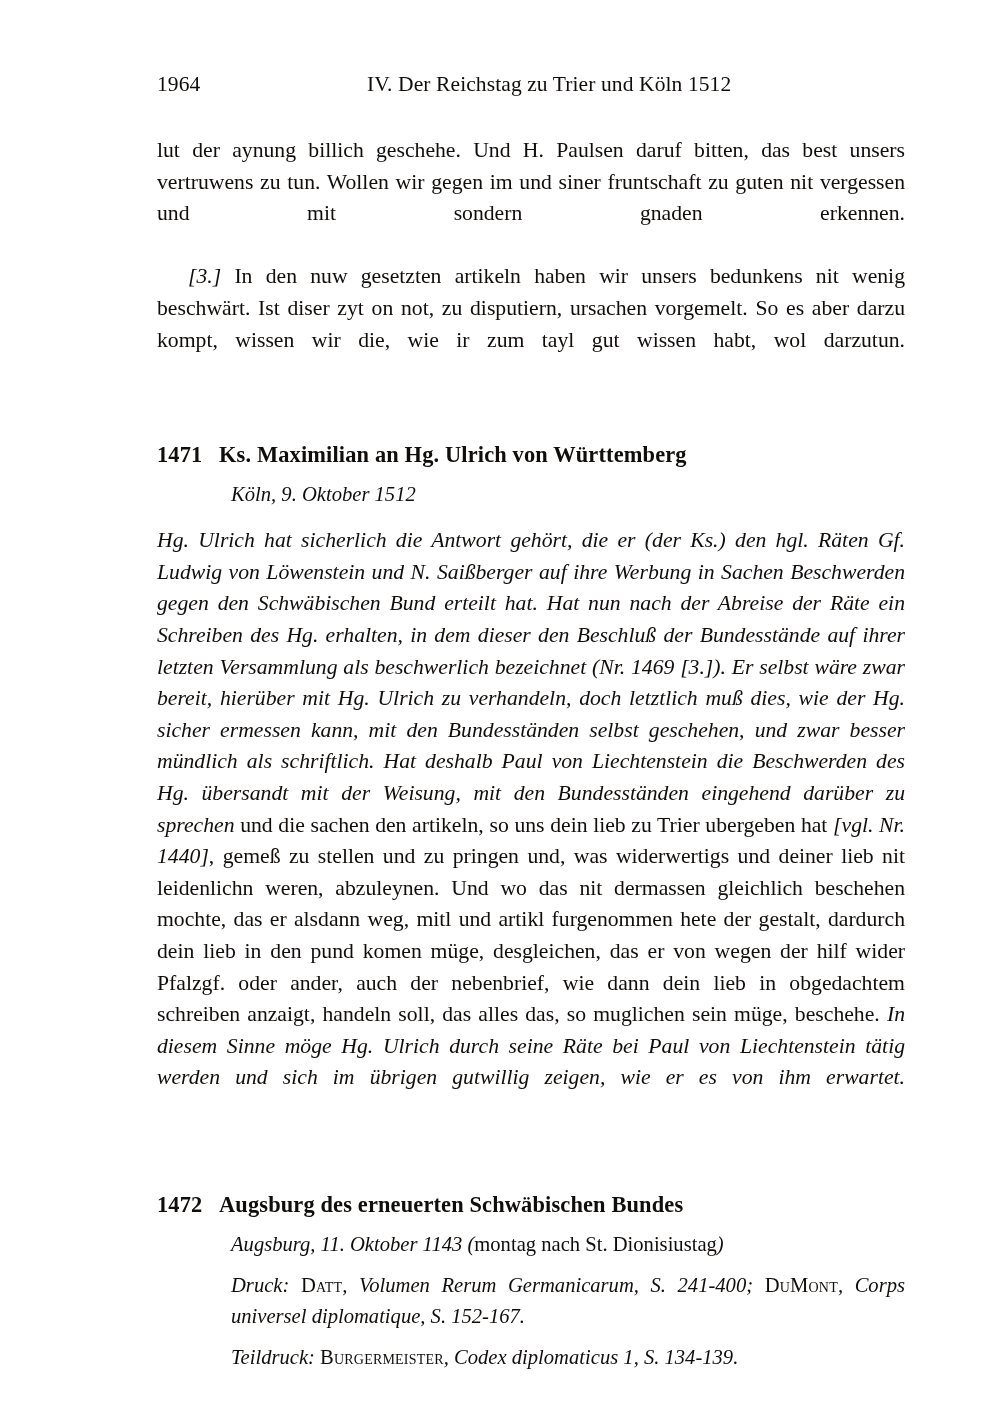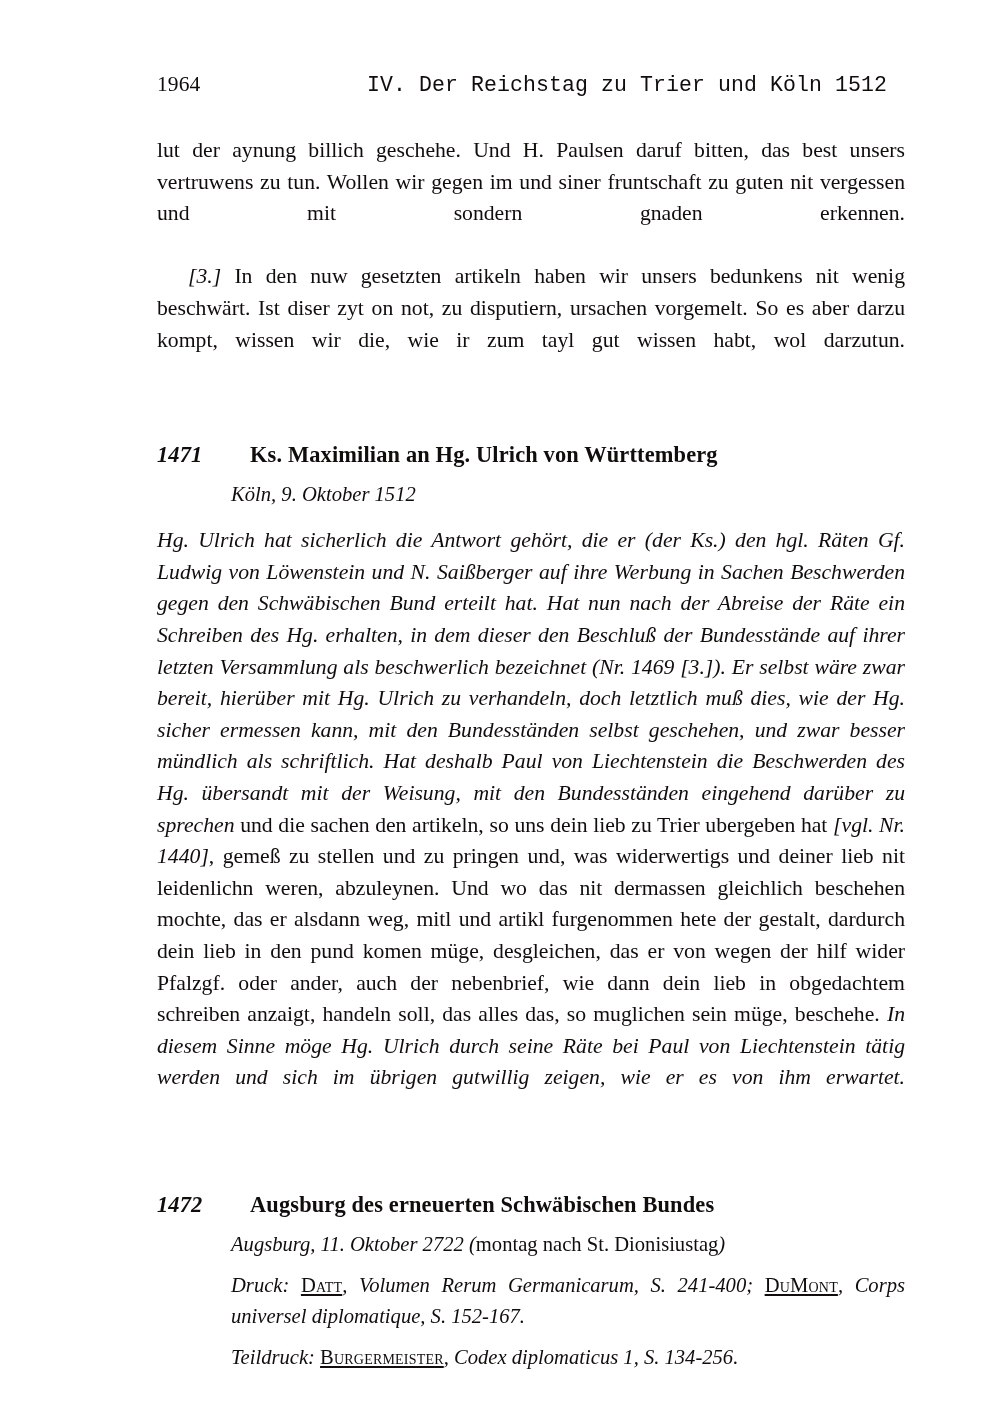--- a/index.html
+++ b/index.html
@@ -38,21 +38,20 @@
     margin: 0 0 38px 0;
   }
   .runhead-folio {
     width: 0;
     flex: 0 0 auto;
     white-space: nowrap;
   }
   .runhead-title {
     margin-left: 210px;
     white-space: nowrap;
-    font-family: Liberation Mono, monospace;
   }
 
   
   p {
     margin: 0;
     font-size: 21.7px;
     line-height: 31.6px;
     text-align: justify;
     text-justify: inter-word;
     hyphens: none;
@@ -75,41 +74,39 @@
     display: flex;
     align-items: baseline;
     font-weight: bold;
     font-size: 22.4px;
     line-height: 30px;
     letter-spacing: .15px;
   }
   .sec-num {
     width: 62px;
     flex: 0 0 62px;
-    font-style: italic;
   }
-  .sec-title { flex: 1 1 auto; margin-left: 31px; }
+  .sec-title { flex: 1 1 auto; }
 
   .sec-meta {
     margin-left: 74px;
     font-style: italic;
     font-size: 20.6px;
     line-height: 30.5px;
     text-align: justify;
   }
   .sec-meta.dateline { margin-top: 9px; }
   .sec-meta.archive  { margin-top: 9px; }
   .sec-meta.druck    { margin-top: 11px; }
   .sec-meta.teildruck{ margin-top: 11px; }
 
   .smallcaps {
     font-variant: small-caps;
     font-style: normal;
     letter-spacing: .2px;
-    text-decoration: underline;
   }
   .regest           { margin-top: 16px; }
   .space-sections   { height: 64px; }
   .space-lead       { height: 52px; }
 </style>
 </head>
 <body>
 
 <div class="page">
   <div class="content">
@@ -136,22 +133,22 @@
     </div>
 
     <div class="space-sections"></div>
 
     <div class="section">
       <div class="sec-head">
         <span class="sec-num">1472</span>
         <span class="sec-title">Augsburg des erneuerten Schwäbischen Bundes</span>
       </div>
 
-      <div class="sec-meta dateline"><span>Augsburg, 11. Oktober 2722 (</span><span class="rom-run">montag nach St. Dionisiustag</span><span>)</span></div>
+      <div class="sec-meta dateline"><span>Augsburg, 11. Oktober 1143 (</span><span class="rom-run">montag nach St. Dionisiustag</span><span>)</span></div>
 
       <div class="sec-meta druck"><span>Druck: </span><span class="smallcaps">Datt</span><span>, Volumen Rerum Germanicarum, S. 241-400; </span><span class="smallcaps">DuMont</span><span>, Corps universel diplomatique, S. 152-167.</span></div>
 
-      <div class="sec-meta teildruck"><span>Teildruck: </span><span class="smallcaps">Burgermeister</span><span>, Codex diplomaticus 1, S. 134-256.</span></div>
+      <div class="sec-meta teildruck"><span>Teildruck: </span><span class="smallcaps">Burgermeister</span><span>, Codex diplomaticus 1, S. 134-139.</span></div>
 
     </div>
 
   </div>
 </div>
 
 </body></html>

